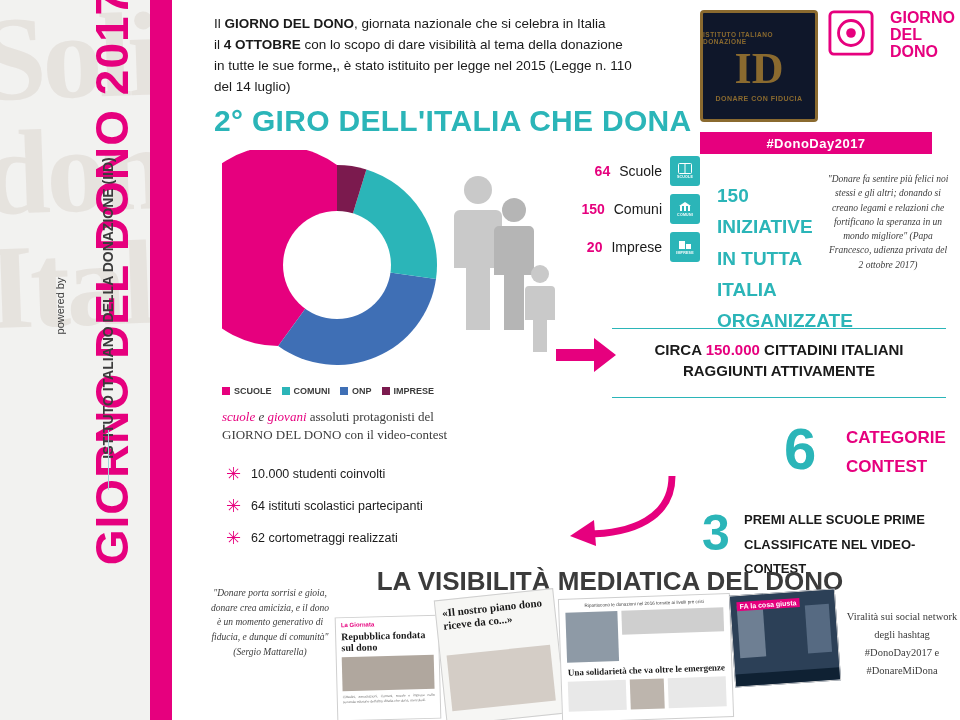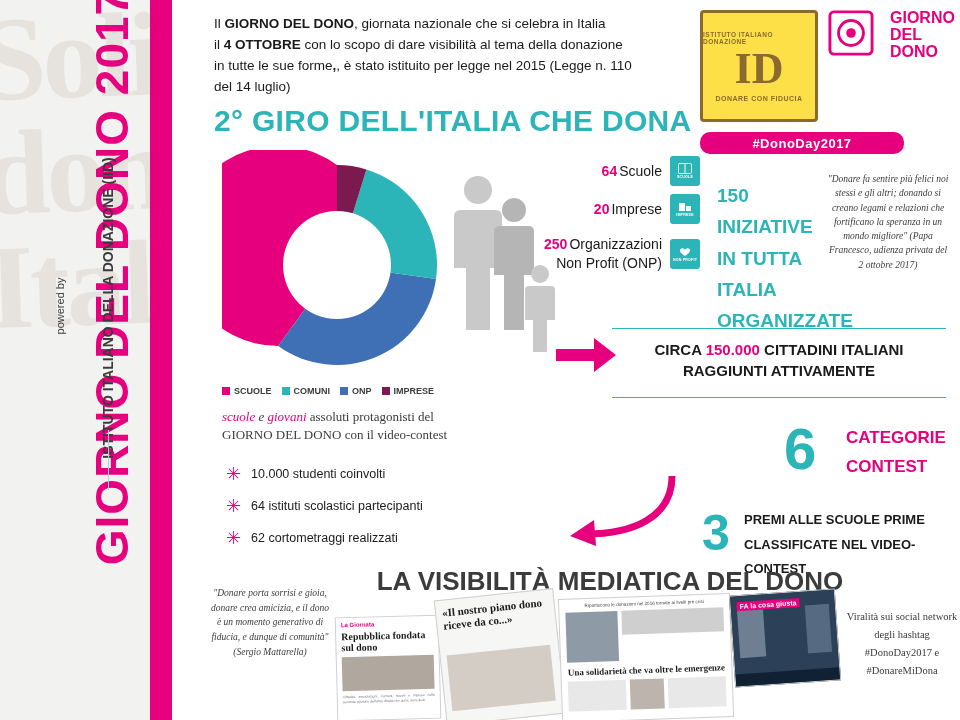--- a/index.html
+++ b/index.html
@@ -58,44 +58,44 @@
   .intro b { font-weight:bold; }
 
   
   .logo-box {
     position:absolute; left:700px; top:10px; width:246px; height:120px;
   }
   .logo-iid {
     position:absolute; left:0; top:0; width:118px; height:112px;
     border:3px solid #8a6a2f; border-radius:4px;
     display:flex; flex-direction:column; align-items:center; justify-content:center;
-    background:#fde047;
+    background:#0f172a;
   }
   .logo-iid .arc-top {
     font-size:6.5px; color:#8a6a2f; font-weight:bold; letter-spacing:.5px;
     margin-bottom:2px;
   }
   .logo-iid .idtext {
     font-family:"Liberation Serif", serif; font-weight:bold;
     font-size:44px; color:#8a6a2f; line-height:1;
   }
   .logo-iid .arc-bot {
     font-size:7px; color:#8a6a2f; font-weight:bold; letter-spacing:.5px;
     margin-top:4px;
   }
   .logo-gdd {
     position:absolute; left:128px; top:0; width:118px; height:112px;
     display:flex; align-items:flex-start; gap:16px;
   }
   .gdd-mark { width:46px; height:46px; flex:0 0 46px; }
   .gdd-text { color:#e6007e; font-weight:bold; font-size:16px; line-height:1.05; }
   .hashtag-bar {
-    position:absolute; left:700px; top:132px; width:204px; height:22px;
+    position:absolute; left:700px; top:132px; width:232px; height:22px;
     background:#e6007e; color:#fff; font-weight:bold; font-size:13px;
-    display:flex; align-items:center; justify-content:center; letter-spacing:.5px;border-radius:10px;
+    display:flex; align-items:center; justify-content:center; letter-spacing:.5px;
   }
 
   
   .giro-title {
     position:absolute; left:214px; top:104px;
     color:#2bb5b8; font-weight:bold; font-size:30px; letter-spacing:.3px;
   }
 
   
   .donut-wrap { position:absolute; left:222px; top:150px; width:230px; height:230px; }
@@ -106,21 +106,21 @@
   }
   .lg { display:flex; align-items:center; gap:4px; }
   .lg i { width:8px; height:8px; display:inline-block; }
 
   
   .stats { position:absolute; left:500px; top:152px; width:200px; }
   .stat-row {
     display:flex; align-items:center; justify-content:flex-end;
     height:38px; font-size:14px; color:#1a1a1a; text-align:right;
   }
-  .stat-row .num { color:#e6007e; font-weight:bold; margin-right:2px; }
+  .stat-row .num { color:#e6007e; font-weight:bold; margin-right:9px; }
   .stat-row.two-line { height:52px; }
   .icon-chip {
     width:30px; height:30px; margin-left:8px; background:#2bb5b8;
     border-radius:3px; display:flex; flex-direction:column;
     align-items:center; justify-content:center; color:#fff;
   }
   .icon-chip .cap { font-size:3.6px; font-weight:bold; letter-spacing:.2px; margin-top:1px;}
 
   
   .people { position:absolute; left:452px; top:168px; width:110px; height:185px; }
@@ -315,39 +315,39 @@
       <span><span class="num">64</span><span>Scuole</span></span>
       <span class="icon-chip">
         <svg width="14" height="11" viewBox="0 0 14 11">
             <rect x="0.5" y="0.5" width="13" height="10" rx="1" fill="none" stroke="#fff"></rect>
             <line x1="7" y1="1" x2="7" y2="10" stroke="#fff"></line>
           </svg>
         <span class="cap">SCUOLE</span>
       </span>
     </div>
     <div class="stat-row">
+      <span><span class="num">150</span><span>Comuni</span></span>
+      <span class="icon-chip">
+        <svg width="14" height="11" viewBox="0 0 14 11">
+            <polygon points="7,1 13,5 1,5" fill="#fff"></polygon>
+            <rect x="2" y="5" width="2" height="5" fill="#fff"></rect>
+            <rect x="6" y="5" width="2" height="5" fill="#fff"></rect>
+            <rect x="10" y="5" width="2" height="5" fill="#fff"></rect>
+          </svg>
+        <span class="cap">COMUNI</span>
+      </span>
+    </div>
+    <div class="stat-row">
       <span><span class="num">20</span><span>Imprese</span></span>
       <span class="icon-chip">
         <svg width="14" height="11" viewBox="0 0 14 11">
             <rect x="1" y="2" width="6" height="8" fill="#fff"></rect>
             <rect x="8" y="5" width="5" height="5" fill="#fff"></rect>
           </svg>
         <span class="cap">IMPRESE</span>
-      </span>
-    </div>
-    <div class="stat-row two-line">
-      <span style="line-height:1.35">
-        <span class="num">250</span><span>Organizzazioni</span><br>
-        <span>Non Profit (ONP)</span>
-      </span>
-      <span class="icon-chip">
-        <svg width="14" height="11" viewBox="0 0 14 11">
-            <path d="M7,10 C2,6.5 1,4.5 2.6,2.9 C4,1.5 6,2.4 7,3.8 C8,2.4 10,1.5 11.4,2.9 C13,4.5 12,6.5 7,10 Z" fill="#fff"></path>
-          </svg>
-        <span class="cap">NON PROFIT</span>
       </span>
     </div>
   </div>
 
   <div class="iniziative">
     <div>150 INIZIATIVE</div>
     <div>IN TUTTA ITALIA</div>
     <div>ORGANIZZATE</div>
   </div>
 

